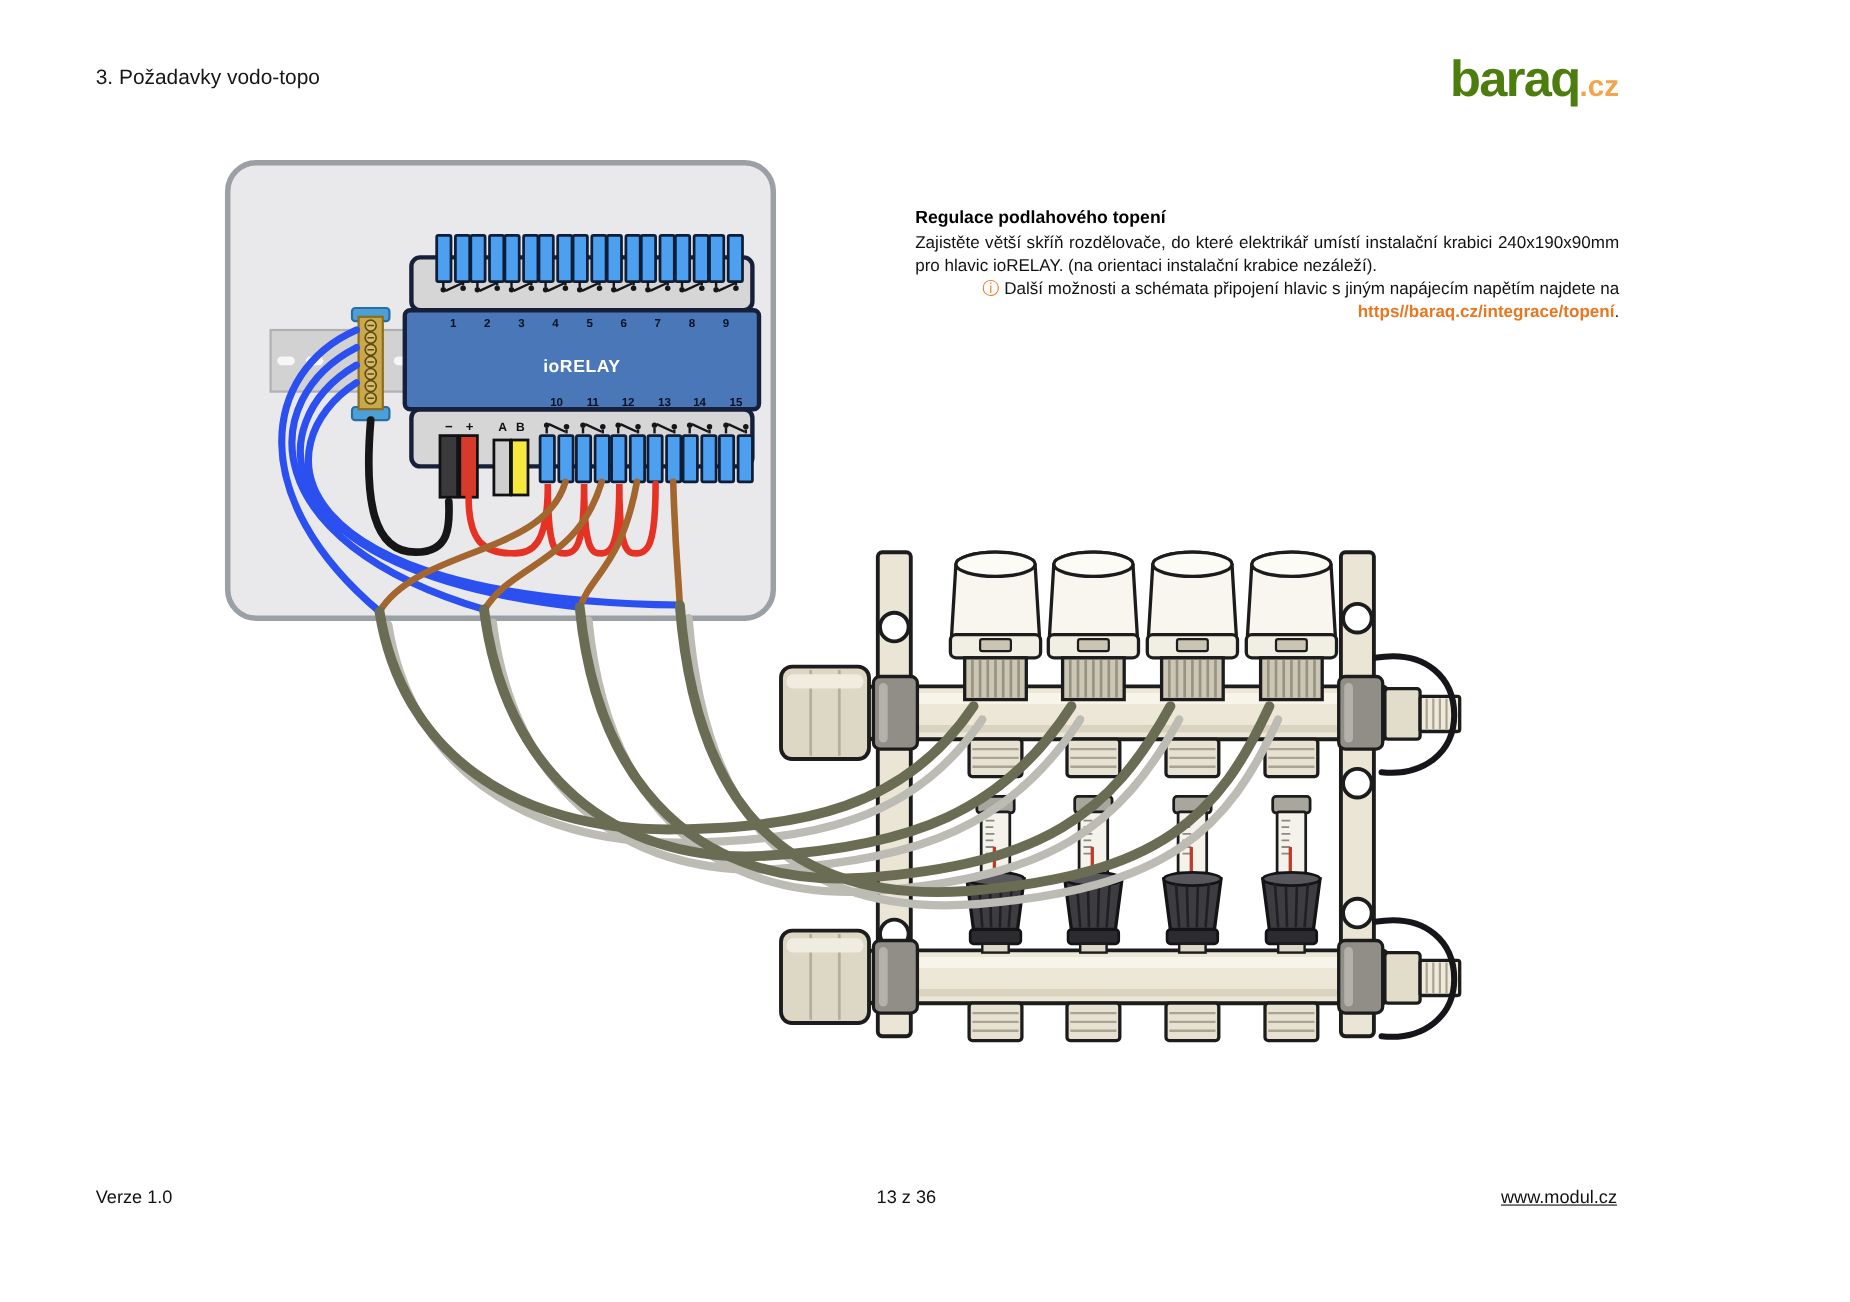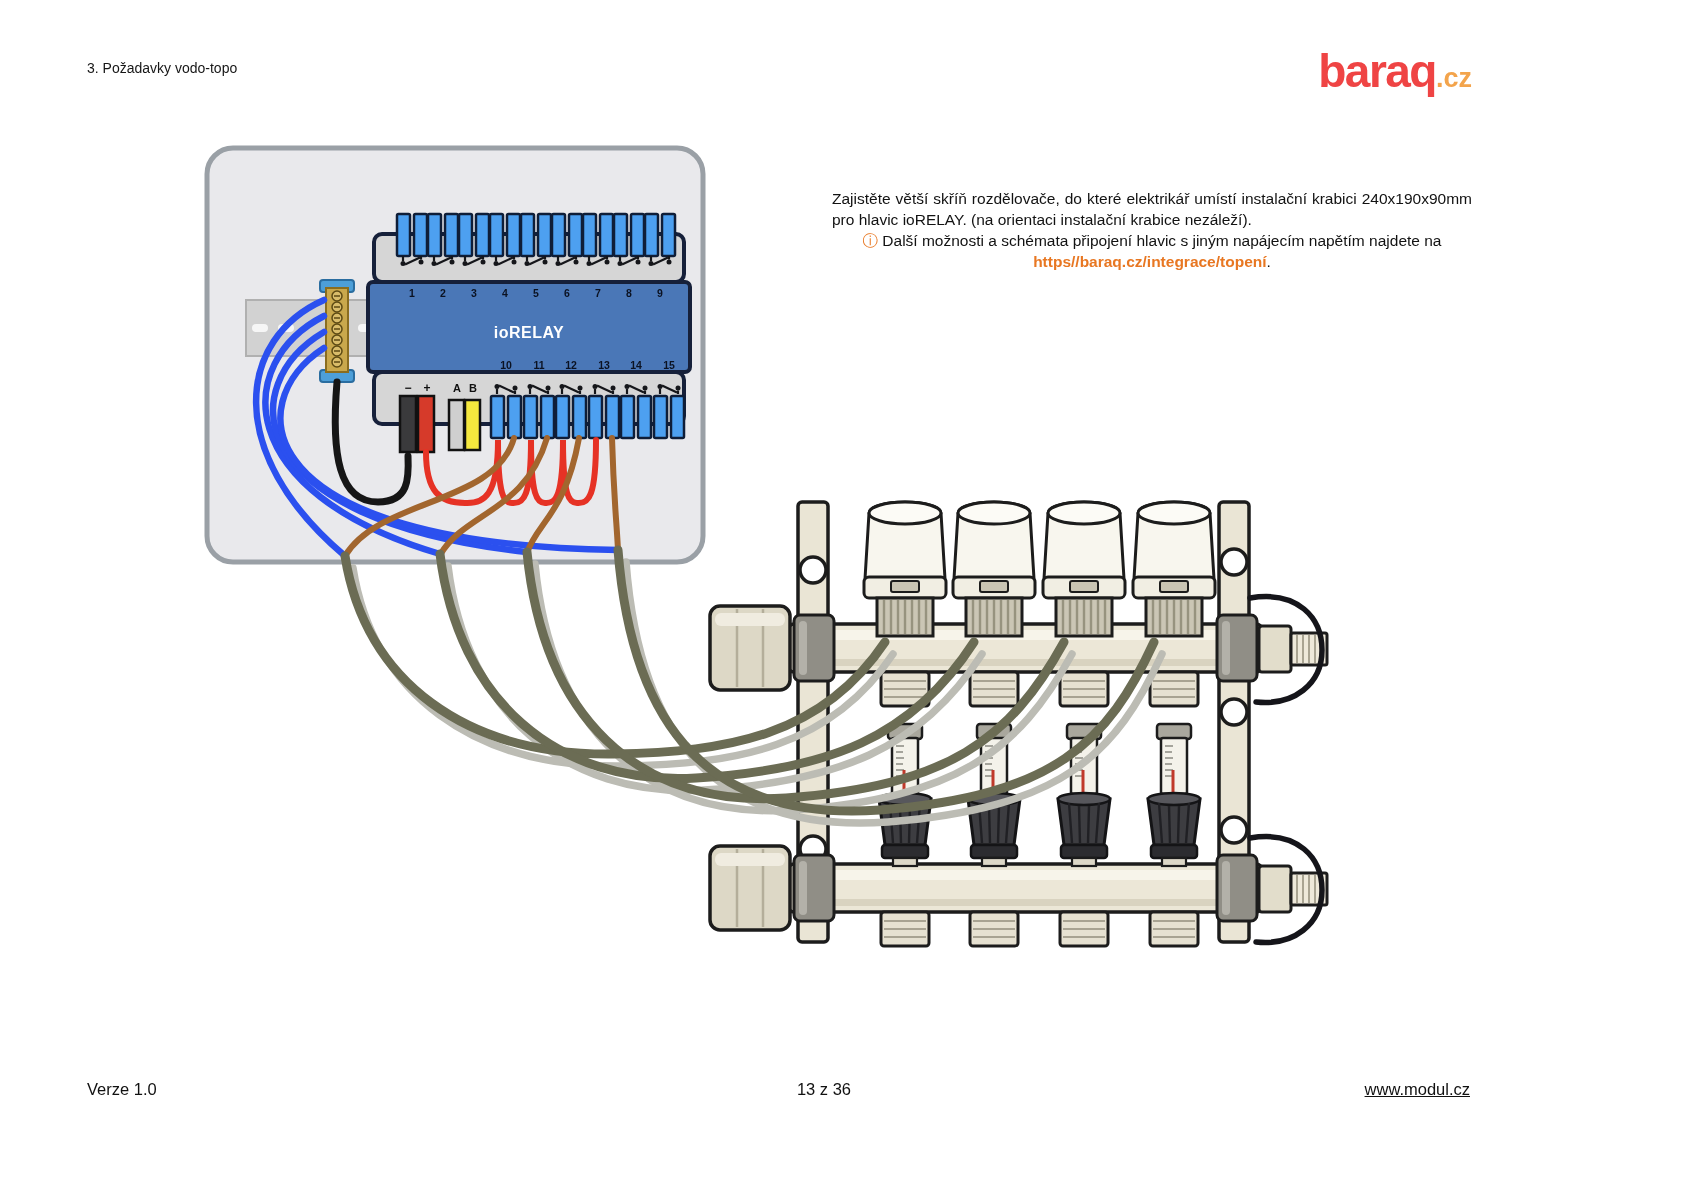--- a/index.html
+++ b/index.html
@@ -1,27 +1,27 @@
 <!DOCTYPE html>
 <html><head>
 <meta charset="utf-8">
 <style>
   html,body{margin:0;padding:0;background:#ffffff;}
   #page{position:relative;width:1682px;height:1184px;background:#ffffff;overflow:hidden;
         font-family:"Liberation Sans",sans-serif;}
   #diagram-svg{position:absolute;left:0;top:0;z-index:1;}
   .txt{position:absolute;z-index:2;}
-  #page-title{left:87px;top:60px;font-size:14px;color:#161616;}
+  #page-title{left:87px;top:60px;font-size:19px;color:#161616;}
   #logo{top:44px;right:210px;display:flex;align-items:baseline;}
-  #logo .brand{font-size:46px;font-weight:600;letter-spacing:-1.5px;color:#ef4444;}
+  #logo .brand{font-size:46px;font-weight:600;letter-spacing:-1.5px;color:#4d7c0f;}
   #logo .tld{font-size:27px;font-weight:600;color:#f3a44c;margin-left:0;}
   #article{left:832px;top:188px;width:640px;font-size:15.5px;line-height:21px;color:#121212;}
   #article h3{margin:0;font-size:16px;line-height:22px;font-weight:bold;color:#000;}
   #article p{margin:0;text-align:justify;}
-  #article p.noj{text-align:center;}
+  #article p.noj{text-align:right;}
   .info-ic{color:#e87722;font-style:normal;}
   .olink{color:#e87722;font-weight:bold;text-decoration:none;cursor:pointer;}
   .footer-item{top:1080px;font-size:16.5px;color:#111;}
   #footer-version{left:87px;}
   #footer-page{left:731px;width:120px;text-align:right;}
   #footer-site{right:212px;text-decoration:underline;cursor:pointer;}
   svg text{font-family:"Liberation Sans",sans-serif;}
   .num{font-size:10.5px;font-weight:bold;fill:#0b1222;text-anchor:middle;}
   .plbl{font-size:12px;font-weight:bold;fill:#101010;text-anchor:middle;}
   .modlbl{font-size:16px;font-weight:bold;fill:#ffffff;text-anchor:middle;letter-spacing:.5px;}
@@ -277,20 +277,21 @@
   </svg>
 
   <div class="txt" id="page-title">3. Požadavky vodo-topo</div>
 
   <div class="txt" id="logo">
     <span class="brand">baraq</span>
       <span class="tld">.cz</span>
   </div>
 
   <div class="txt" id="article">
+    <h3>Regulace podlahového topení</h3>
     <p>Zajistěte větší skříň rozdělovače, do které elektrikář umístí instalační krabici 240x190x90mm pro hlavic ioRELAY. (na orientaci instalační krabice nezáleží).</p>
     <p class="noj"><span class="info-ic">ⓘ</span> <span>Další možnosti a schémata připojení hlavic s jiným napájecím napětím najdete na</span> <a class="olink">https//baraq.cz/integrace/topení</a><span>.</span></p>
   </div>
 
   <div class="txt footer-item" id="footer-version">Verze 1.0</div>
   <div class="txt footer-item" id="footer-page">13 z 36</div>
   <a class="txt footer-item" id="footer-site">www.modul.cz</a>
 
 </div>
 

